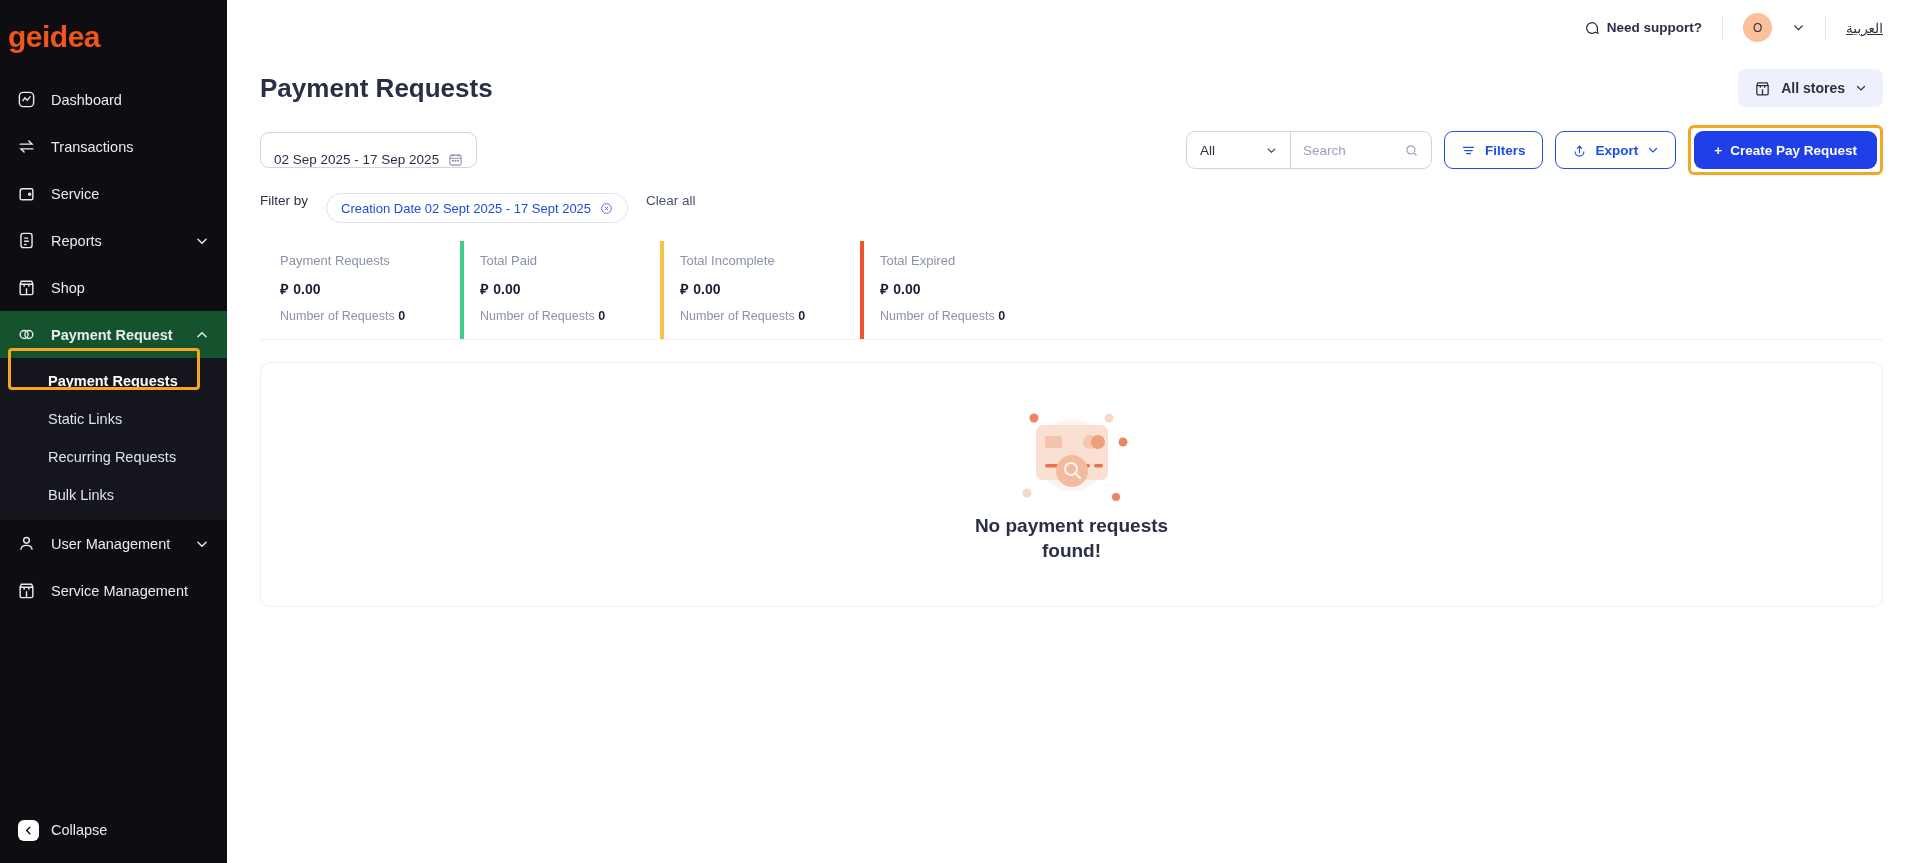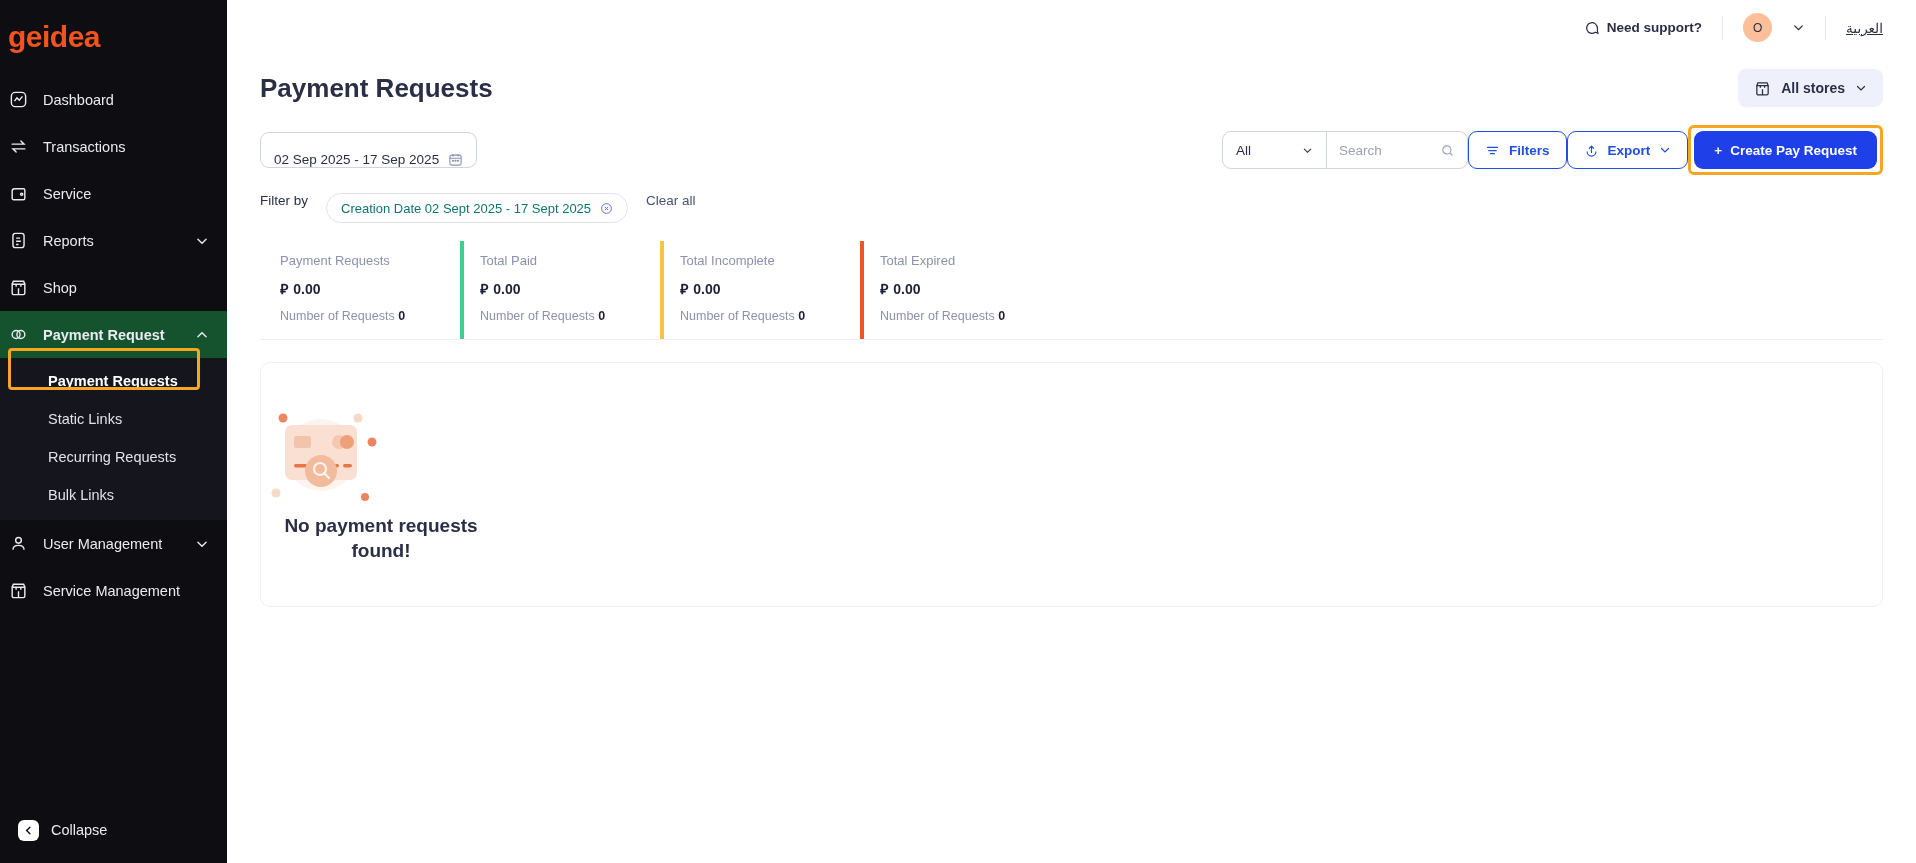--- a/index.html
+++ b/index.html
@@ -23,21 +23,21 @@
     padding: 22px 0 0 8px;
     height: 62px;
   }
   .logo-text {
     font-size: 30px; font-weight: 700; color: #f1541c;
     letter-spacing: -0.5px; line-height: 1;
   }
   .nav { margin-top: 14px; }
   .nav-item {
     display: flex; align-items: center;
-    height: 47px; padding-left: 7px; padding-right: 18px;
+    height: 47px; padding-left: 15px; padding-right: 18px;
     font-size: 14.5px; color: #e9ebf0;
     cursor: pointer; position: relative;
   }
   .nav-item .ico {
     width: 22px; height: 22px; margin-right: 14px;
     display: flex; align-items: center; justify-content: center;
     flex: 0 0 22px;
   }
   .nav-item .ico svg { width: 19px; height: 19px; display: block; }
   .nav-item .label { flex: 1; white-space: nowrap; }
@@ -110,21 +110,21 @@
     display: flex; align-items: center; justify-content: space-between;
     padding: 18px 33px 0 33px;
   }
   .daterange {
     display: flex; align-items: flex-end; justify-content: space-between;
     width: 217px; height: 36px;
     border: 1px solid #cfd4e4; border-radius: 9px;
     padding: 0 13px; font-size: 13.5px; color: #2b2f45; cursor: pointer;
   }
   .daterange svg { width: 15px; height: 15px; }
-  .tools-right { display: flex; align-items: center; }
+  .tools-right { display: flex; align-items: center; gap: 12px; }
   .searchgroup {
     display: flex; align-items: center;
     border: 1px solid #cfd4e4; border-radius: 9px; height: 38px;
     overflow: hidden;
   }
   .sel-all {
     display: flex; align-items: center; justify-content: space-between;
     width: 103px; height: 100%; padding: 0 13px;
     font-size: 13.5px; color: #2b2f45; cursor: pointer;
   }
@@ -166,21 +166,21 @@
 
   .filterrow {
     display: flex; gap: 18px;
     padding: 18px 33px 0 33px;
   }
   .filter-label { font-size: 13.5px; color: #2b2f45; }
   .chip {
     display: flex; align-items: center; gap: 9px;
     height: 30px; padding: 8px 14px;
     border: 1px solid #dfe3ef; border-radius: 999px;
-    font-size: 13px; color: #0f766e; background: #fff; cursor: pointer;
+    font-size: 13px; color: #1d4ed8; background: #fff; cursor: pointer;
   }
   .chip svg { width: 13px; height: 13px; }
   .clear-all { font-size: 13.5px; color: #4a5270; cursor: pointer; }
 
   .stats {
     display: flex; margin: 18px 33px 0 33px;
     background: #ffffff;
     border-bottom: 1px solid #eef0f6;
   }
   .stat {
@@ -195,21 +195,21 @@
   }
   .riyal { font-size: 14px; color: #1d2138; }
   .stat-sub { font-size: 12.5px; color: #8b93ab; }
   .stat-sub b { color: #1d2138; font-weight: 700; }
 
   .panel {
     margin: 22px 33px 0 33px;
     border: 1px solid #eceff6; border-radius: 10px;
     height: 245px;
     display: flex; flex-direction: column;
-    align-items: flex-start; justify-content: center;
+    align-items: center; justify-content: center;
     background: #ffffff;
   }
   .empty-illus { width: 120px; height: 105px; margin-bottom: 4px; }
   .empty-title {
     font-size: 19px; font-weight: 700; color: #2b2f45;
     text-align: center; line-height: 1.3; max-width: 240px;
   }
   .empty-sub {
     font-size: 12.5px; color: #6f7790; text-align: center;
     margin-top: 10px; max-width: 200px; line-height: 1.4;

